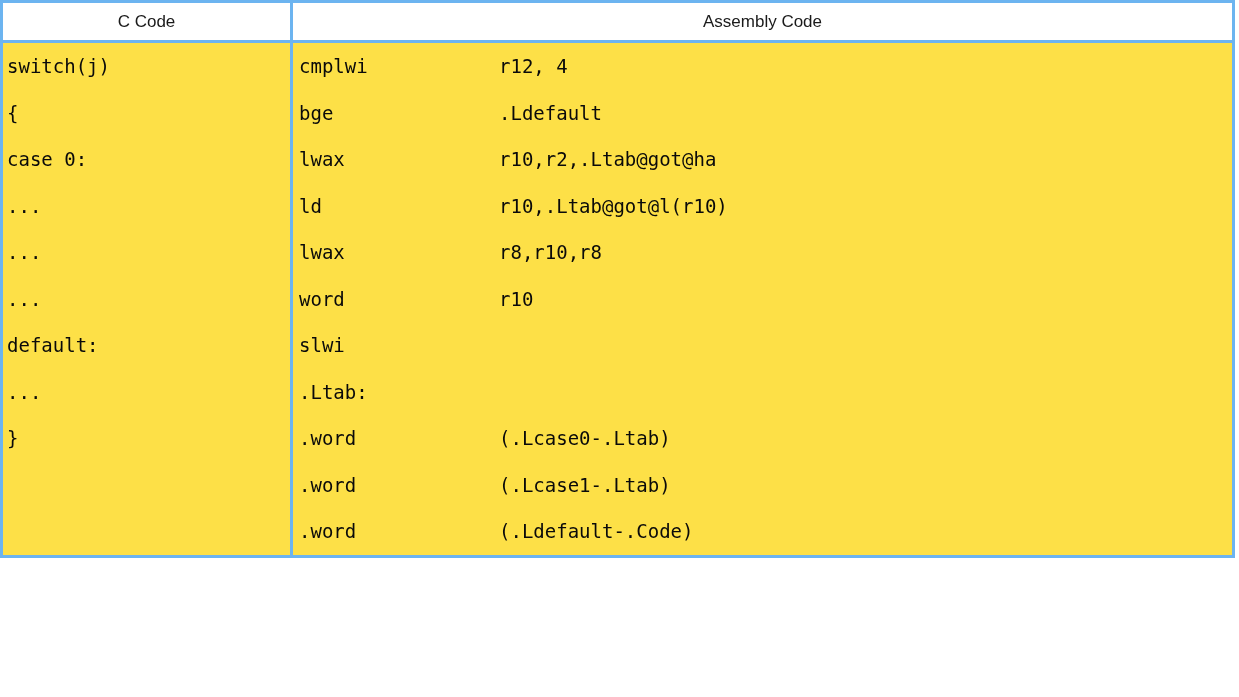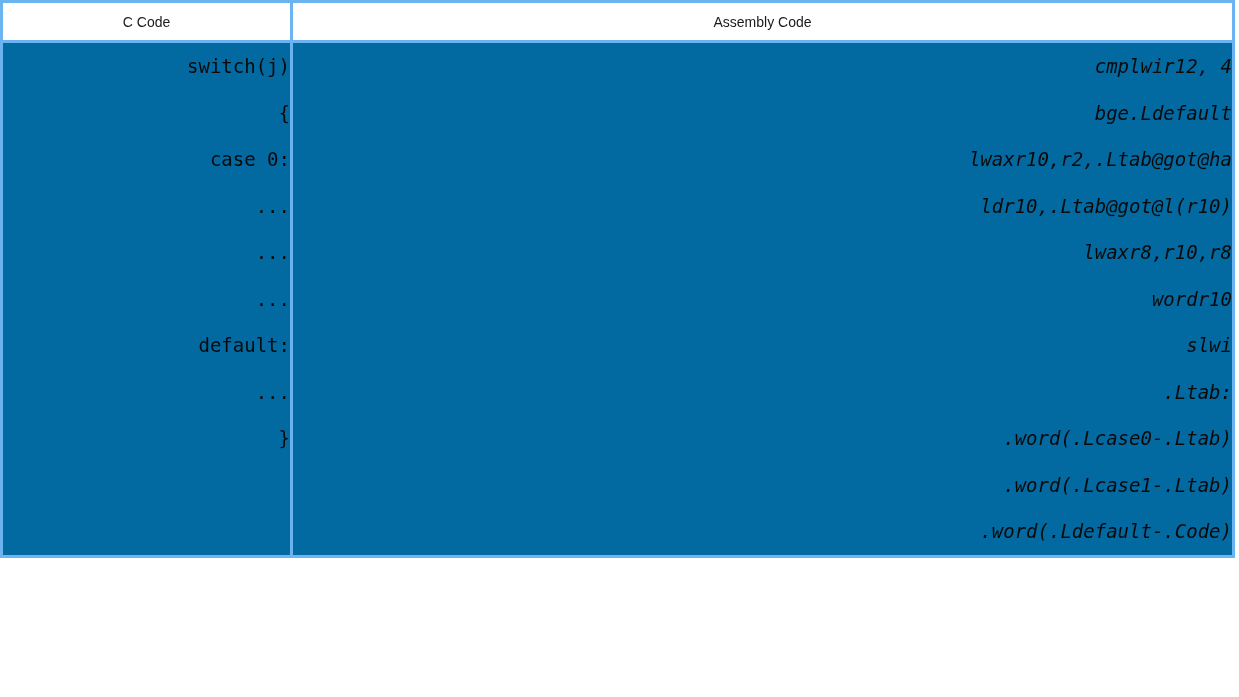--- a/index.html
+++ b/index.html
@@ -36,21 +36,21 @@
 
   col.col-c    { width: 290px; }
   col.col-asm  { width: 942px; }
 
   
   thead th {
     height: 37px;
     padding: 0;
     margin: 0;
     font-family: "Liberation Sans", sans-serif;
-    font-size: 14px;
+    font-size: 17px;
     font-weight: normal;
     color: #1a1a1a;
     text-align: center;
     vertical-align: middle;
     background: #ffffff;
     border-bottom: 3px double #6cb4f0;
   }
   thead th.th-c {
     border-right: 3px solid #6cb4f0;
   }
@@ -58,36 +58,34 @@
   thead tr.header-row th {
     border-bottom: 3px solid #6cb4f0;
   }
 
   
   tbody td {
     padding: 0;
     margin: 0;
     height: 46.5px;
     vertical-align: middle;
-    background: #0369a1;
+    background: #fde047;
     font-family: "DejaVu Sans Mono", "Liberation Mono", monospace;
     font-size: 19px;
     line-height: 46.5px;
     color: #0a0a0a;
     white-space: pre;
     overflow: hidden;
-    text-align: right;
   }
   tbody td.cell-c {
     border-right: 3px solid #6cb4f0;
     padding-left: 4px;
   }
   tbody td.cell-asm {
     padding-left: 6px;
-    font-style: italic;
   }
 
   .asm-line {
     display: block;
     white-space: pre;
   }
   .asm-mnemonic {
     display: inline-block;
     width: 200px;
     white-space: pre;

